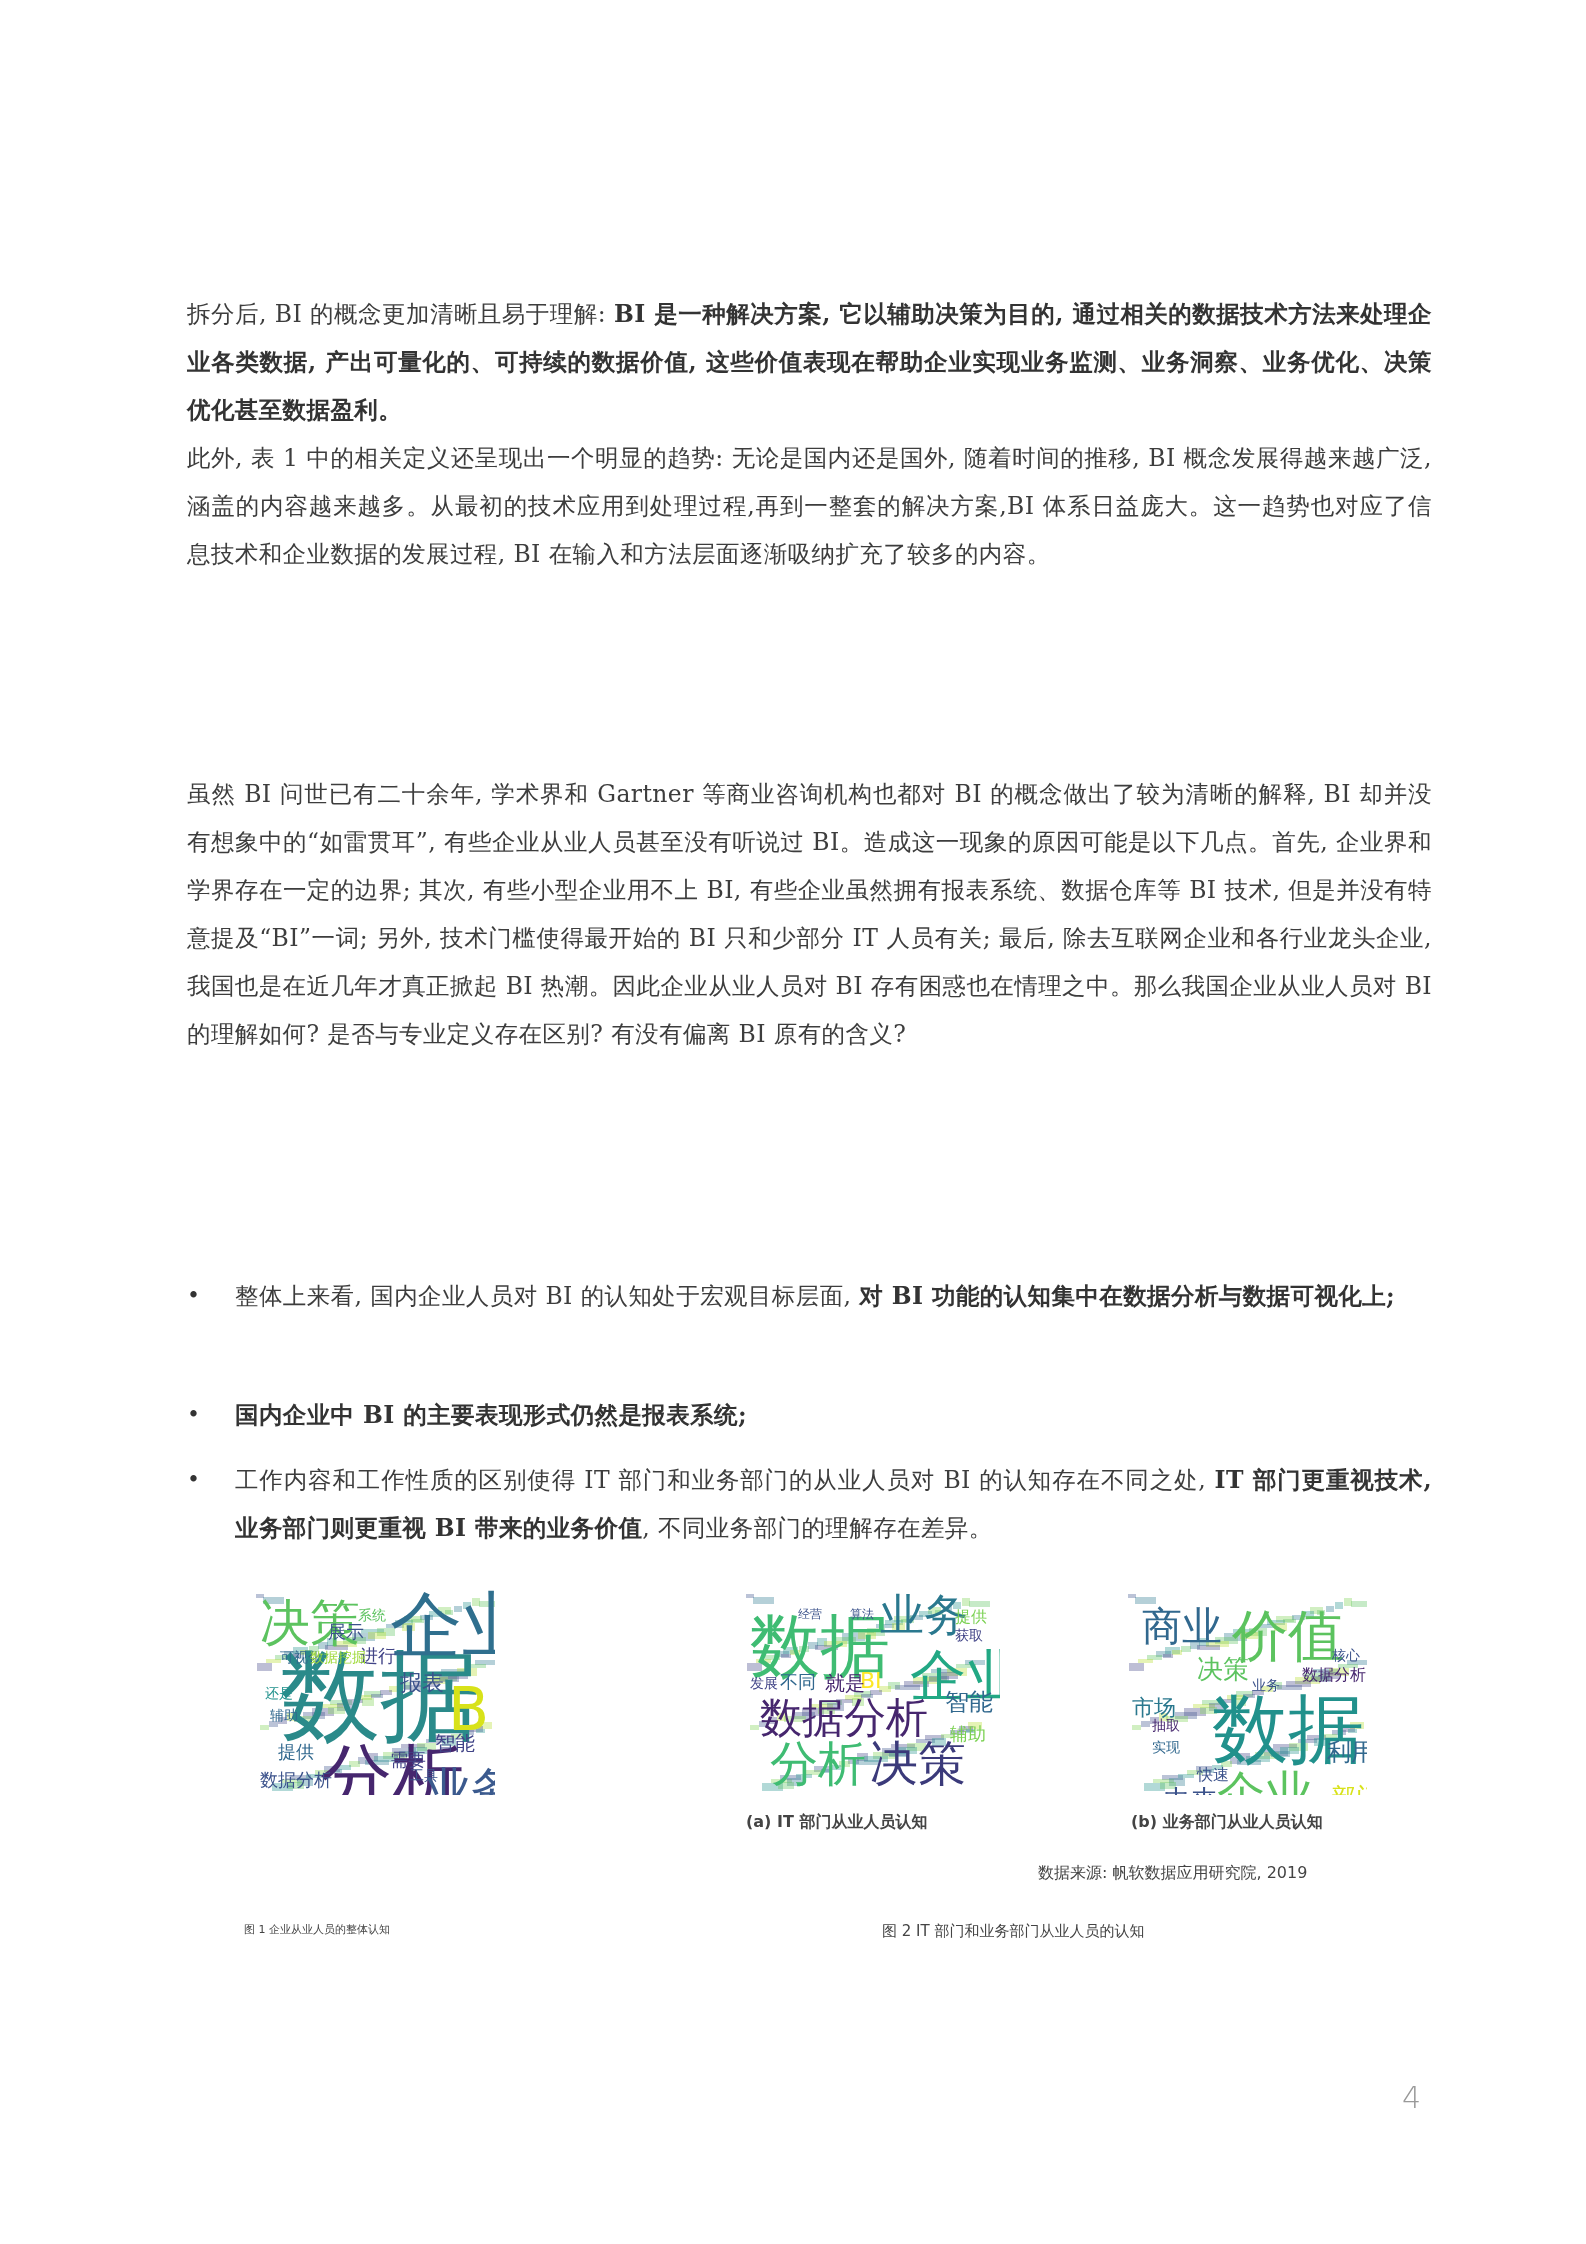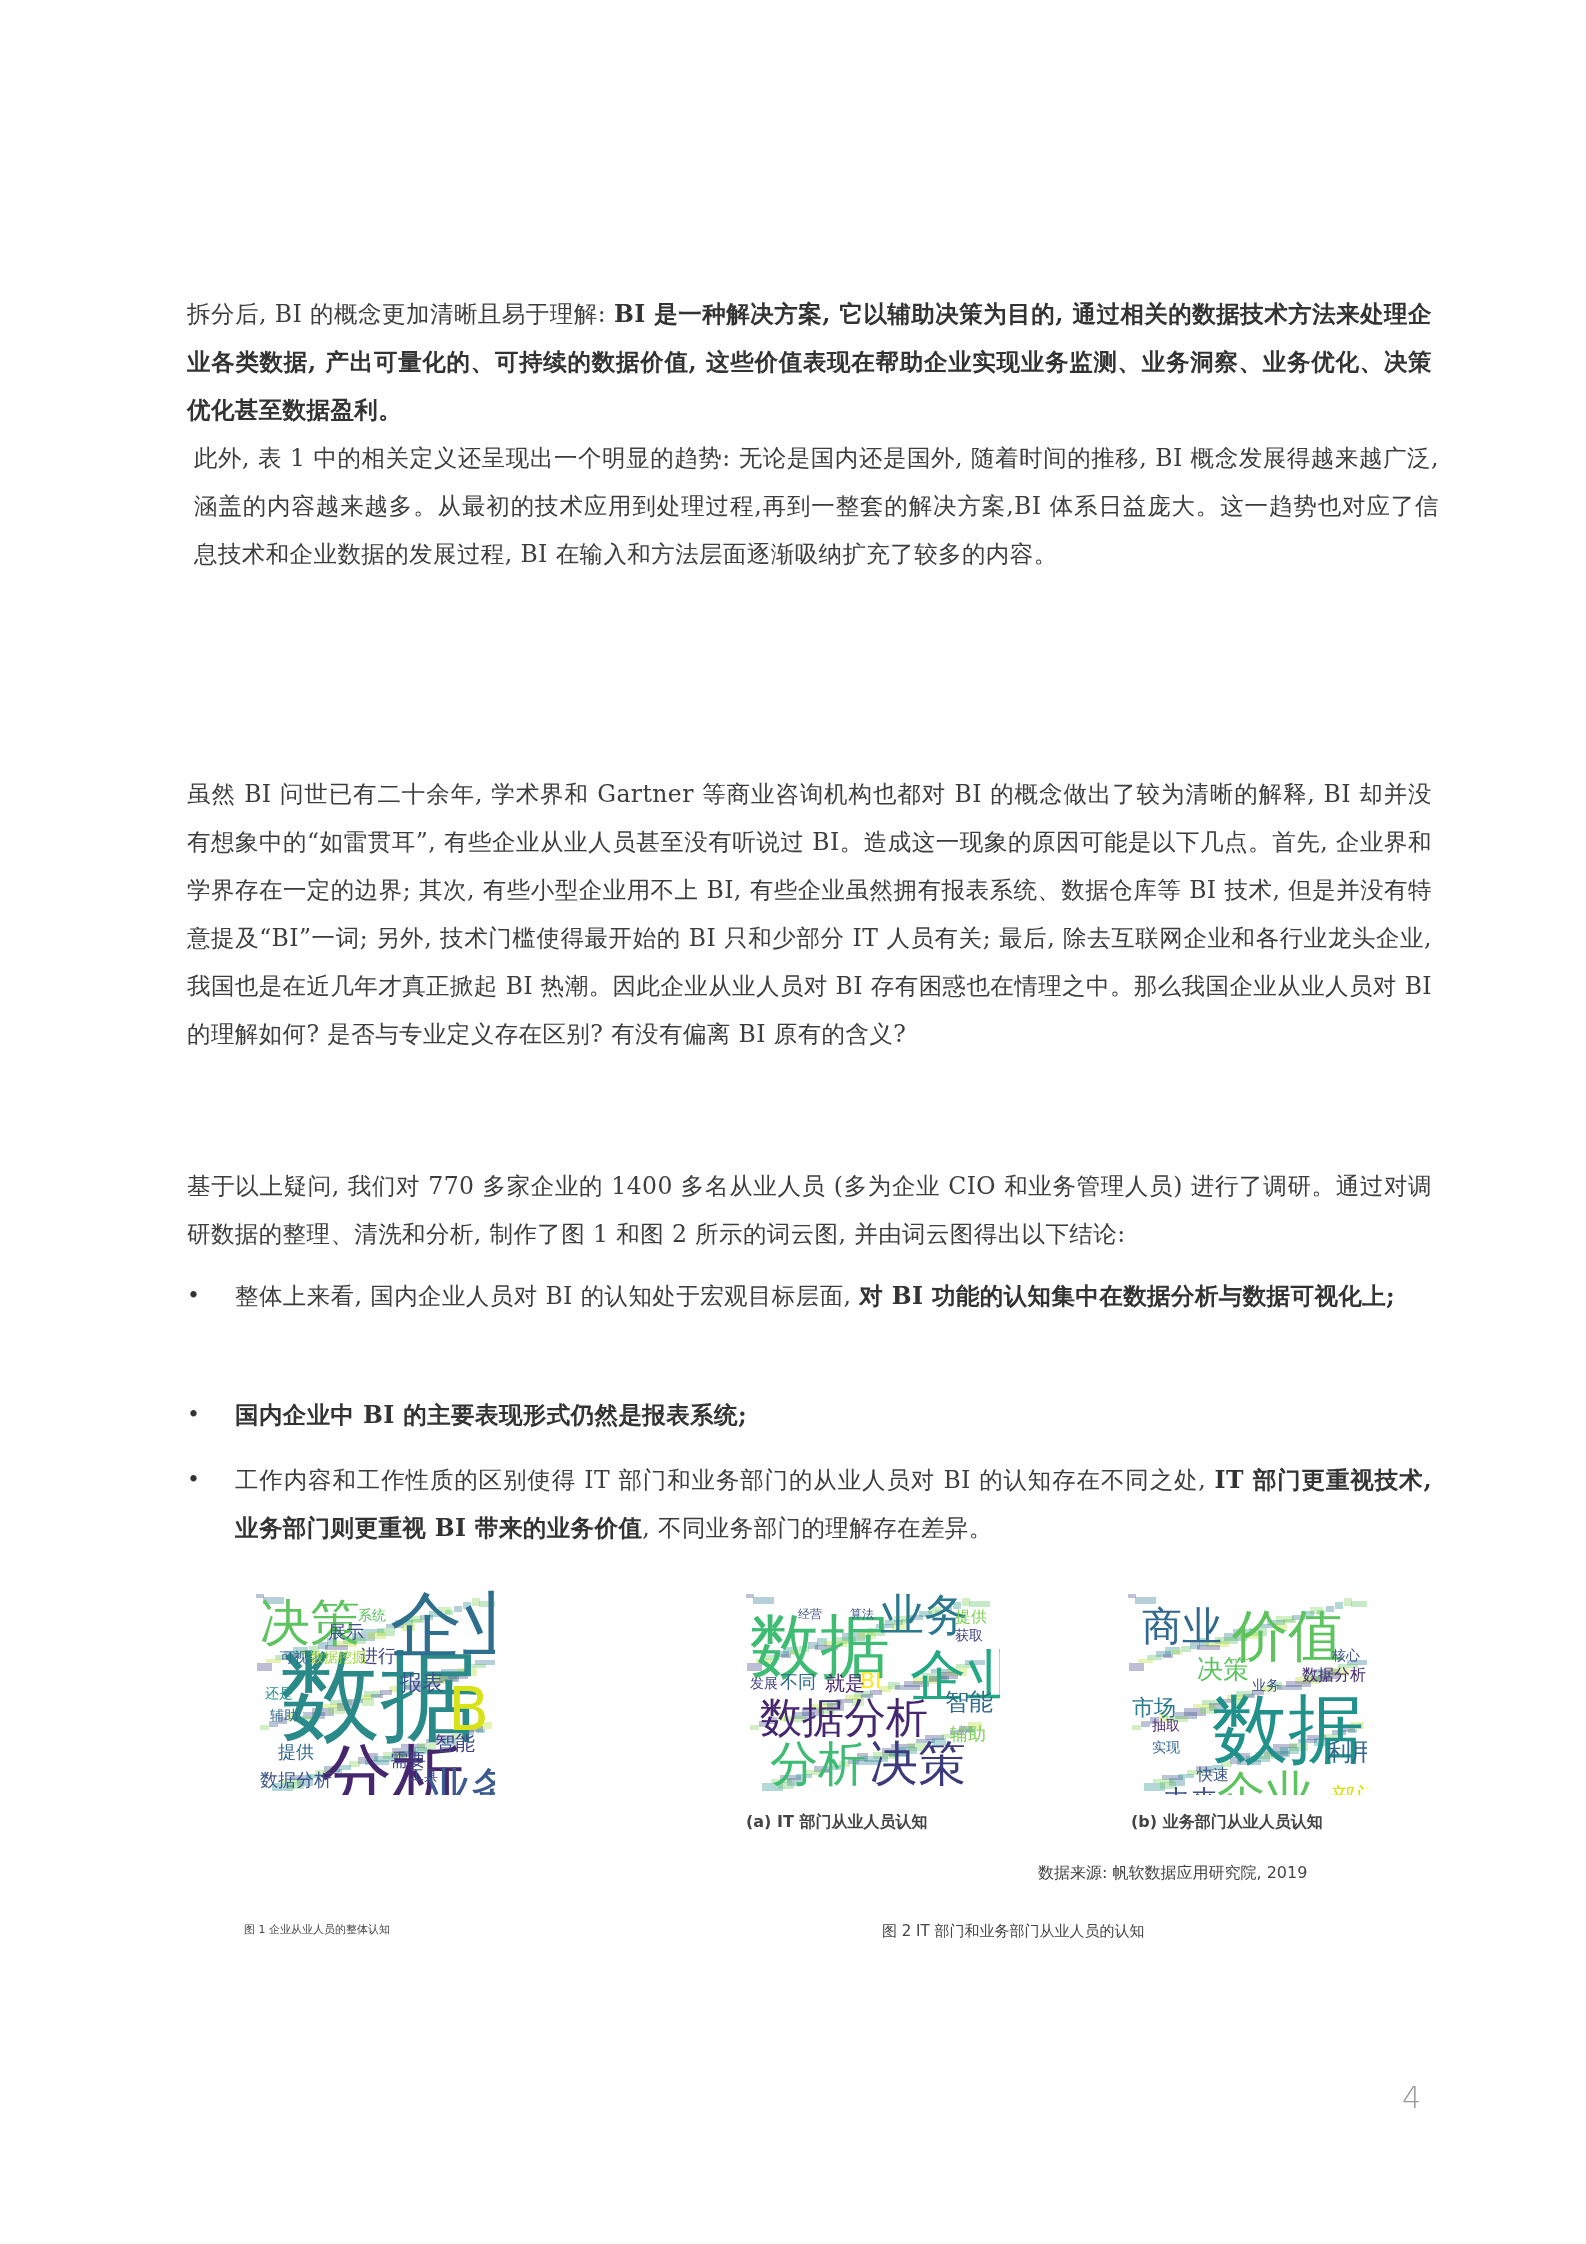--- a/index.html
+++ b/index.html
@@ -20,26 +20,25 @@
   .pagenum { position: absolute; left: 1402px; top: 2080px; font-family: "DejaVu Sans", "Liberation Sans", sans-serif;
              font-size: 30px; color: #999; font-weight: 300; }
 </style>
 </head>
 <body>
 
 <div class="page">
 
   <p class="para" style="top:290px;"><span>拆分后, BI 的概念更加清晰且易于理解: </span><b>BI 是一种解决方案, 它以辅助决策为目的, 通过相关的数据技术方法来处理企业各类数据, 产出可量化的、可持续的数据价值, 这些价值表现在帮助企业实现业务监测、业务洞察、业务优化、决策优化甚至数据盈利。</b></p>
 
-  <p class="para" style="top:434px;margin-left:7px;">此外, 表 1 中的相关定义还呈现出一个明显的趋势: 无论是国内还是国外, 随着时间的推移, BI 概念发展得越来越广泛,涵盖的内容越来越多。从最初的技术应用到处理过程,再到一整套的解决方案,BI 体系日益庞大。这一趋势也对应了信息技术和企业数据的发展过程, BI 在输入和方法层面逐渐吸纳扩充了较多的内容。</p>
+  <p class="para" style="top:434px;">此外, 表 1 中的相关定义还呈现出一个明显的趋势: 无论是国内还是国外, 随着时间的推移, BI 概念发展得越来越广泛,涵盖的内容越来越多。从最初的技术应用到处理过程,再到一整套的解决方案,BI 体系日益庞大。这一趋势也对应了信息技术和企业数据的发展过程, BI 在输入和方法层面逐渐吸纳扩充了较多的内容。</p>
 
 
   <p class="para" style="top:770px;">虽然 BI 问世已有二十余年, 学术界和 Gartner 等商业咨询机构也都对 BI 的概念做出了较为清晰的解释, BI 却并没有想象中的“如雷贯耳”, 有些企业从业人员甚至没有听说过 BI。造成这一现象的原因可能是以下几点。首先, 企业界和学界存在一定的边界; 其次, 有些小型企业用不上 BI, 有些企业虽然拥有报表系统、数据仓库等 BI 技术, 但是并没有特意提及“BI”一词; 另外, 技术门槛使得最开始的 BI 只和少部分 IT 人员有关; 最后, 除去互联网企业和各行业龙头企业, 我国也是在近几年才真正掀起 BI 热潮。因此企业从业人员对 BI 存有困惑也在情理之中。那么我国企业从业人员对 BI 的理解如何? 是否与专业定义存在区别? 有没有偏离 BI 原有的含义?</p>
 
-  <p class="para" style="top:1162px;">基于以上疑问, 我们对 770 多家企业的 1400 多名从业人员 (多为企业 CIO 和业务管理人员) 进行了调研。通过对调研数据的整理、清洗和分析, 制作了图 1 和图 2 所示的词云图, 并由词云图得出以下结论:</p>
 
   <div class="bullet" style="top:1272px;">
     <span class="bullet-dot">•</span>
     <span class="bullet-text"><span>整体上来看, 国内企业人员对 BI 的认知处于宏观目标层面, </span><b>对 BI 功能的认知集中在数据分析与数据可视化上;</b></span>
   </div>
 
   <div class="bullet" style="top:1391px;">
     <span class="bullet-dot">•</span>
     <span class="bullet-text"><b>国内企业中 BI 的主要表现形式仍然是报表系统;</b></span>
   </div>

